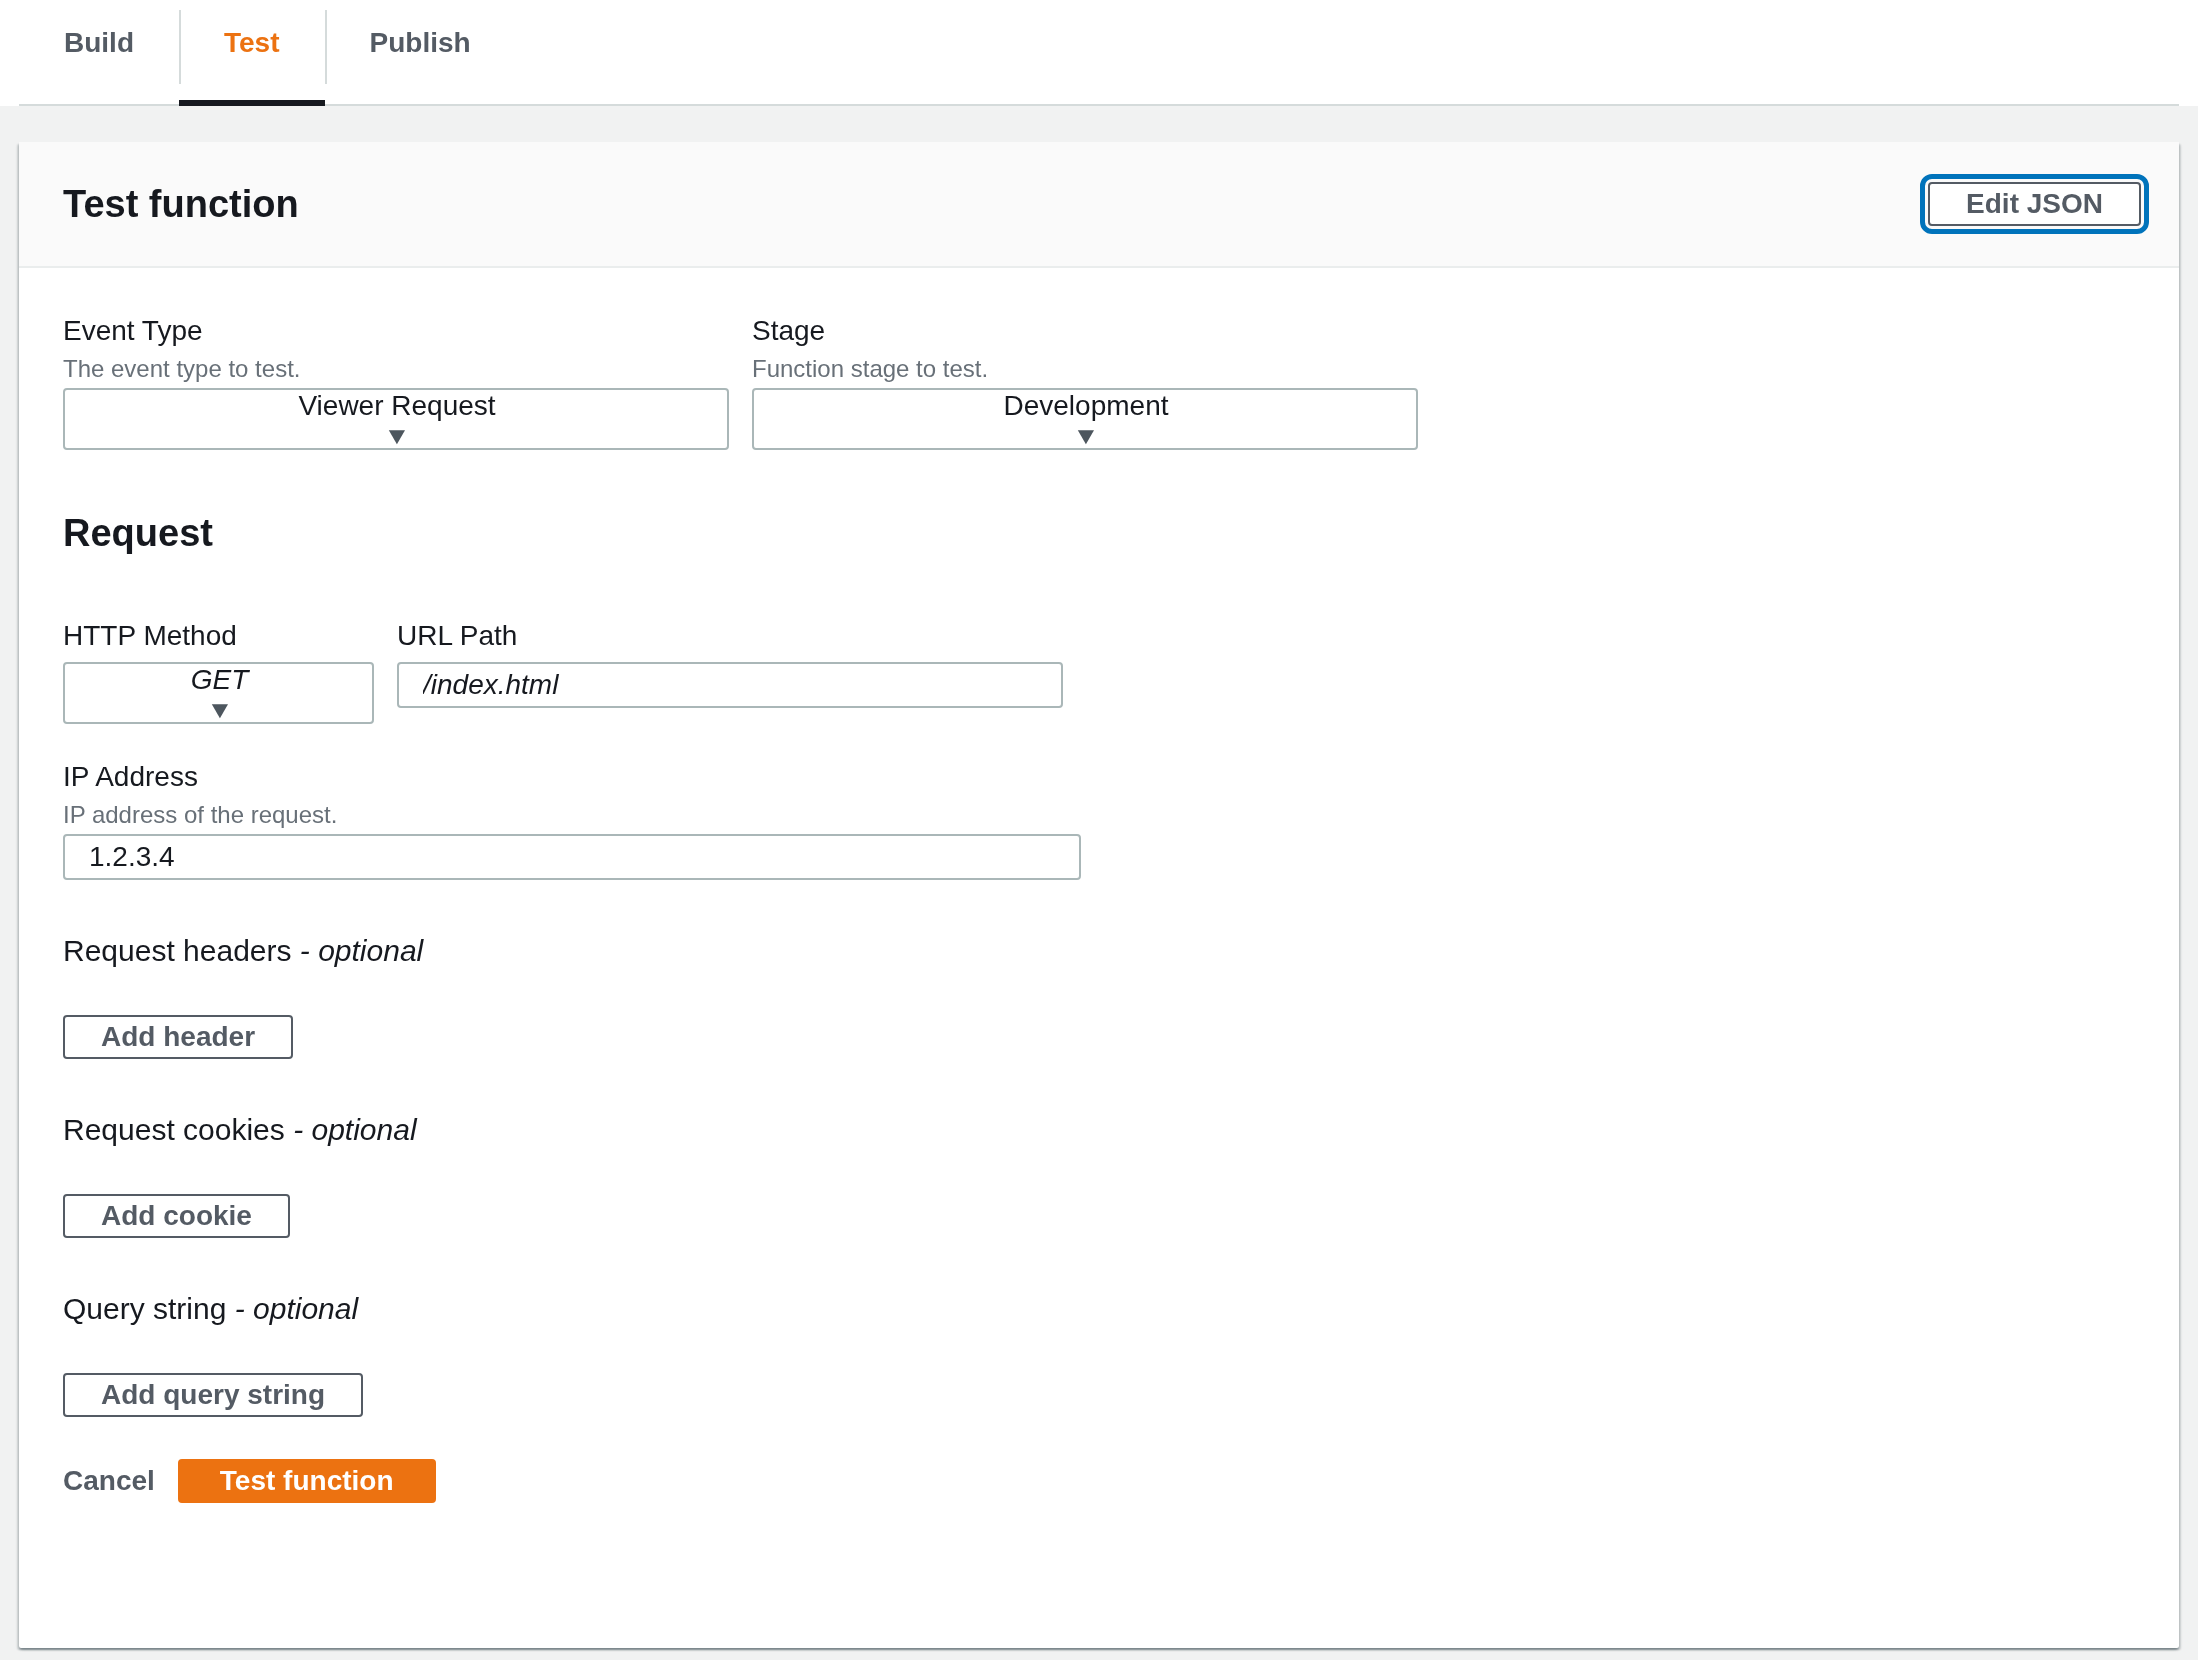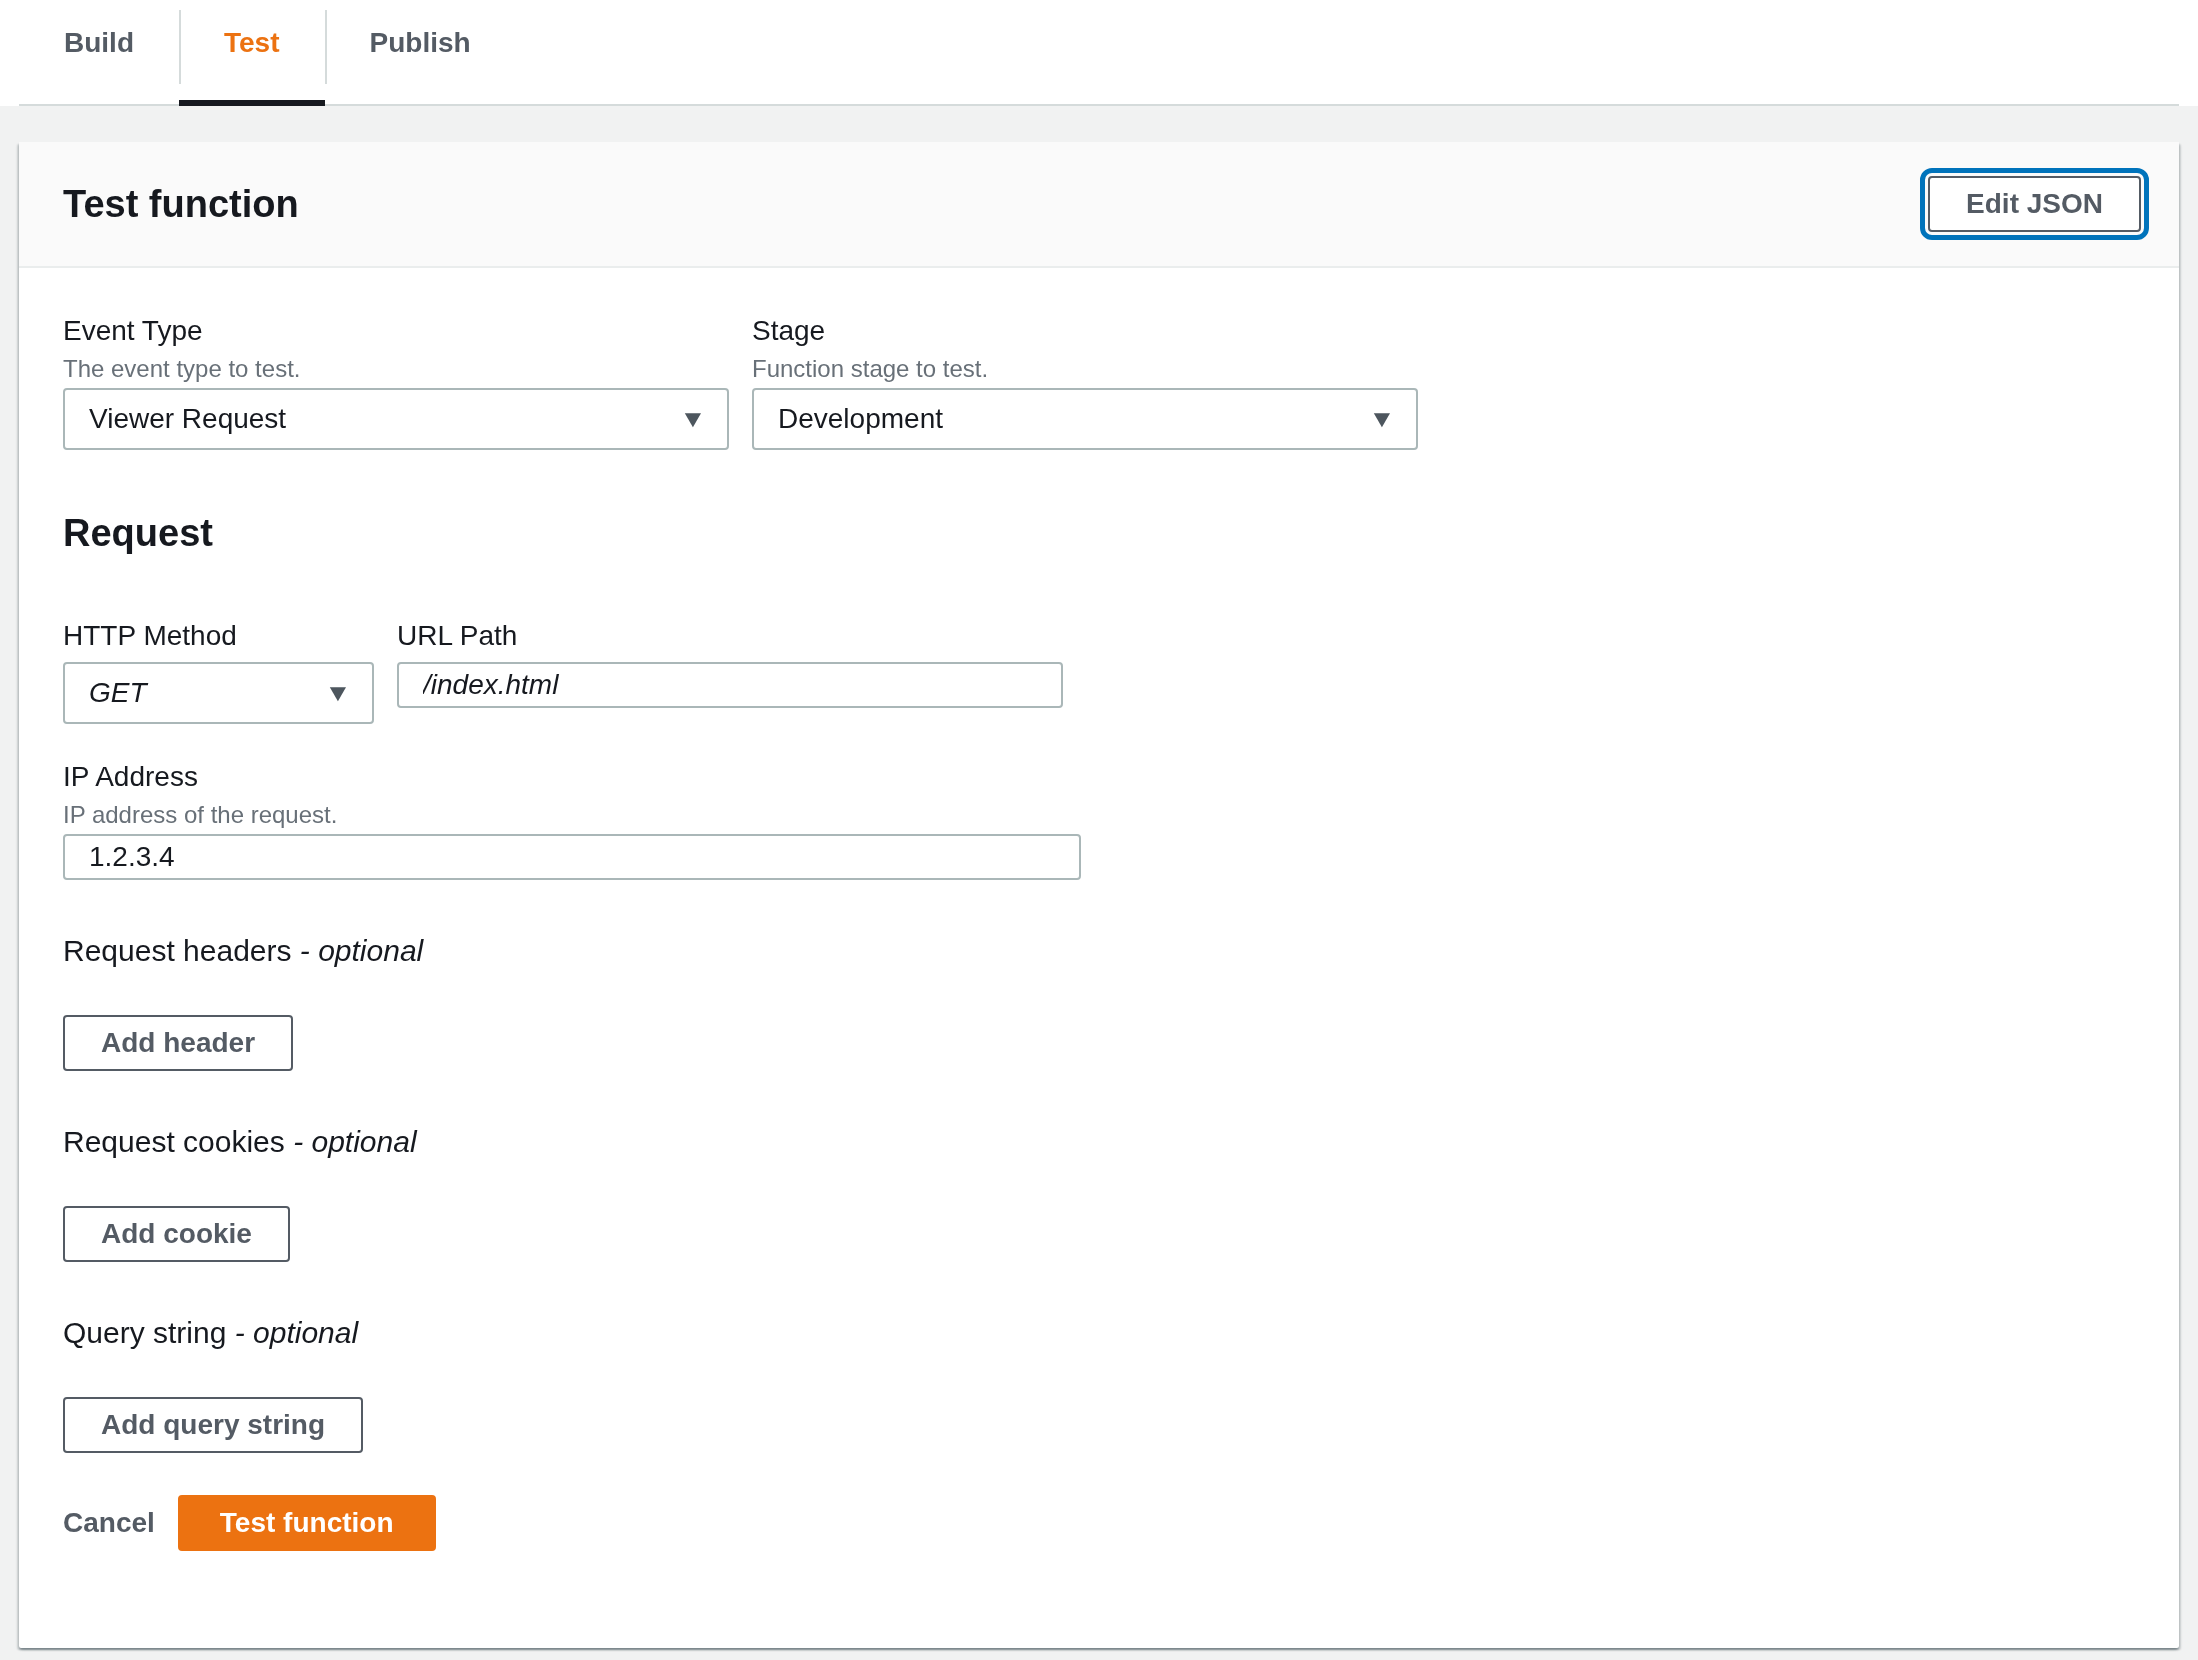--- a/index.html
+++ b/index.html
@@ -92,20 +92,21 @@
   .control.no-desc{margin-top:9px;font-style:italic;}
   .select{
     height:62px;
     background:#fff;
     border:2px solid var(--input-border);
     border-radius:4px;
     display:flex;align-items:center;justify-content:space-between;
     padding:0 22px 0 24px;
     font-size:28px;color:var(--ink);
     cursor:pointer;
+    flex-direction:column;
   }
   .caret{
     font-size:24px;color:#4d565e;
     line-height:1;
     transform:scaleX(1.15);
   }
   .text-input{
     height:46px;width:100%;
     background:#fff;
     border:2px solid var(--input-border);
@@ -121,21 +122,21 @@
   }
   .http-row{margin-top:63px;}
   .ip-field{margin-top:36px;}
   .group-label{
     margin-top:52px;
     font-size:30px;line-height:38px;color:var(--ink);
   }
   .group-label .optional{font-style:italic;}
   .btn{
     display:inline-flex;align-items:center;justify-content:center;
-    height:56px;
+    height:44px;
     border-radius:4px;
     font-size:28px;font-weight:bold;
     font-family:"Liberation Sans", sans-serif;
     cursor:pointer;
     background:#fff;
   }
   .btn-secondary{
     border:2px solid var(--gray-text);
     color:var(--gray-text);
     padding:0 36px;

